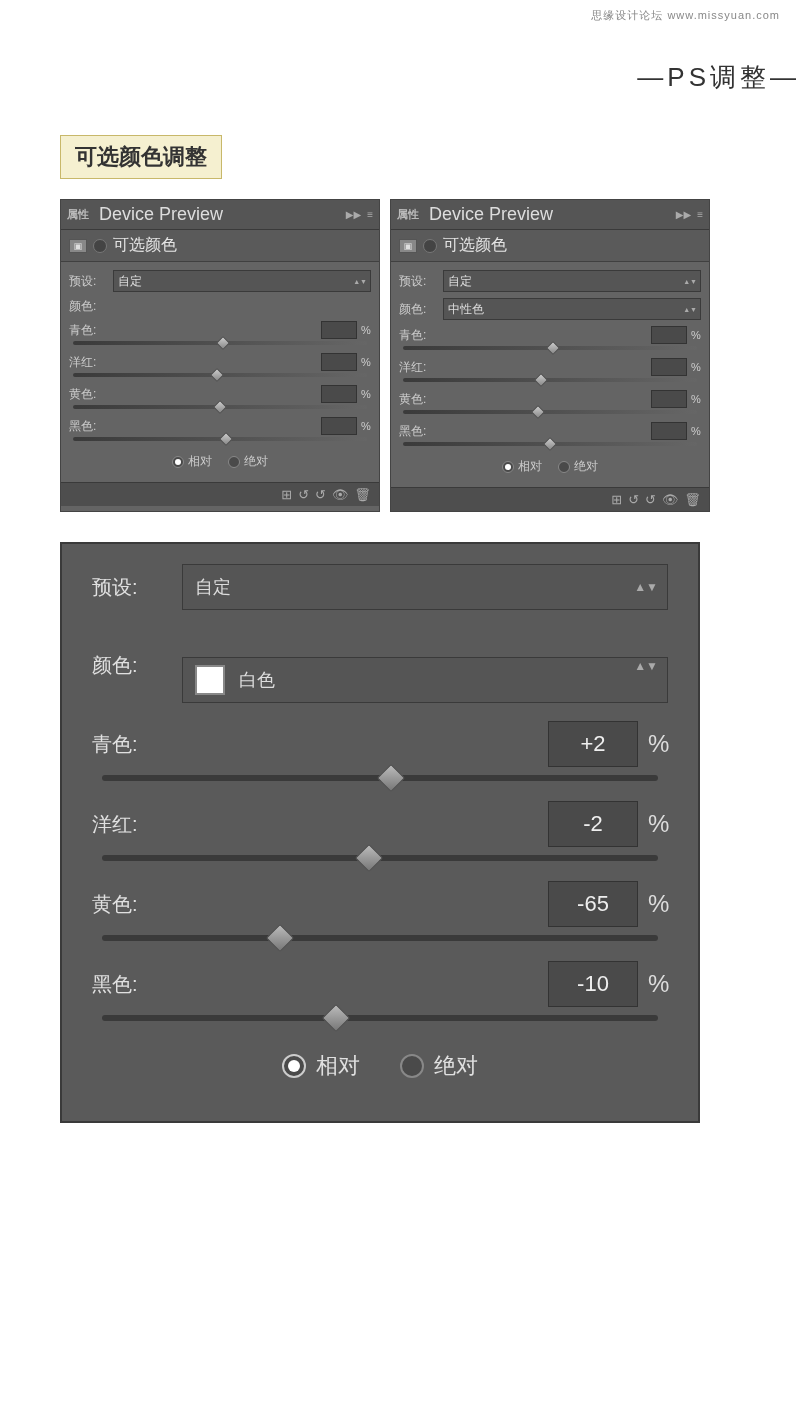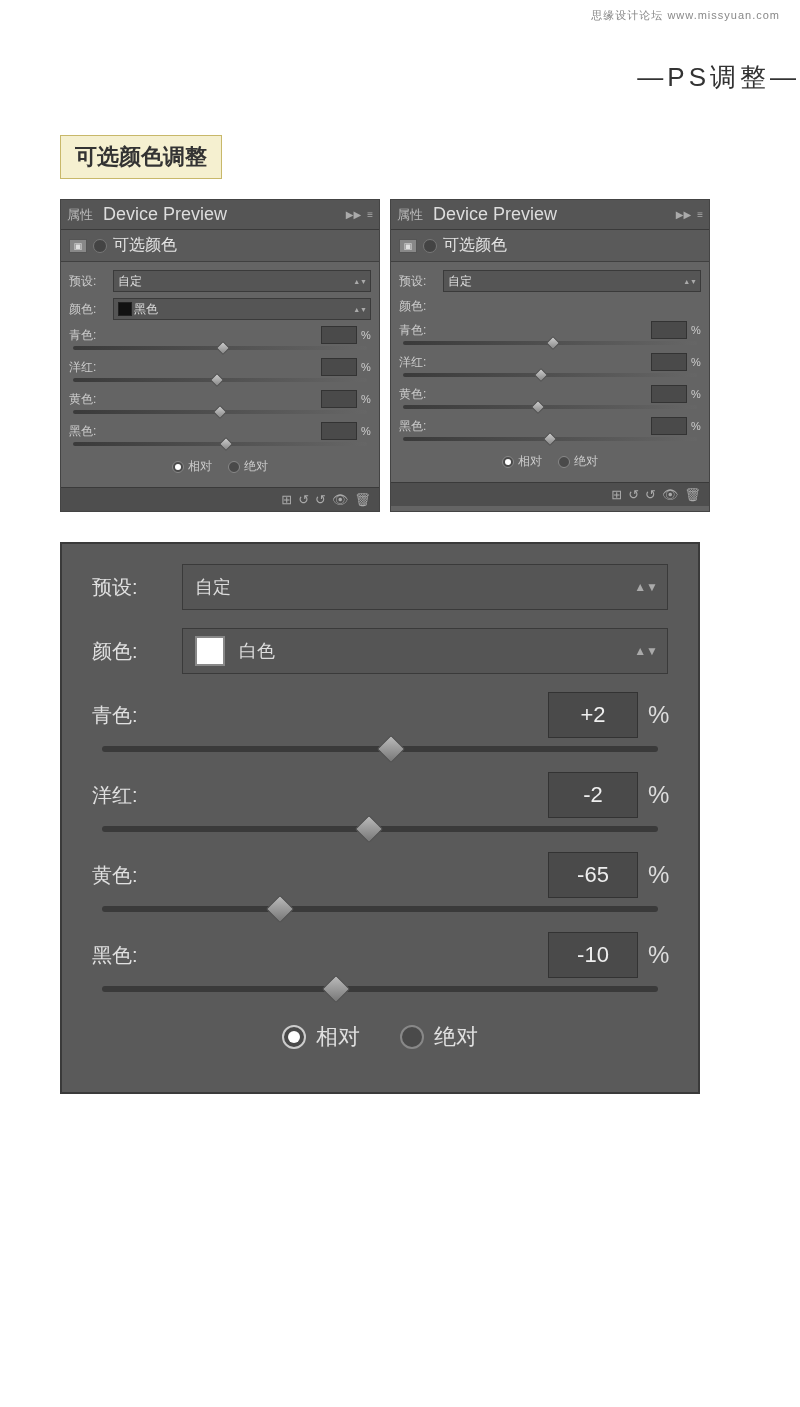--- a/index.html
+++ b/index.html
@@ -67,23 +67,24 @@
 
     .ps-panel-header {
       display: flex;
       align-items: center;
       background: #555;
       padding: 4px 6px;
       border-bottom: 1px solid #3a3a3a;
       gap: 6px;
     }
     .ps-panel-header-label {
-      font-size: 13px;
+      font-size: 11px;
       color: #bbb;
       margin-right: 4px;
+      font-weight: bold;
     }
     .ps-panel-header-title {
       font-size: 18px;
       color: #ddd;
       flex: 1;
     }
     .ps-panel-header-icon {
       font-size: 10px;
       color: #aaa;
       cursor: pointer;
@@ -456,26 +457,20 @@
 
       <div class="ps-row">
         <span class="ps-label">预设:</span>
         <div class="ps-select-wrapper">
           <div class="ps-select">自定</div>
         </div>
       </div>
 
       <div class="ps-row">
         <span class="ps-label">颜色:</span>
-        <div class="ps-select-wrapper" style="display:flex;align-items:center;">
-          <div class="ps-select" style="display:flex;align-items:center;flex:1;">
-            <span class="ps-color-preview" style="background:#111;"></span>
-            <span>黑色</span>
-          </div>
-        </div>
       </div>
 
       <div class="ps-slider-row">
         <span class="ps-slider-label">青色:</span>
         <input class="ps-slider-value" type="text" readonly="" style="">
         <span class="ps-percent">%</span>
       </div>
       <div class="ps-slider-track-row">
         <div class="ps-slider-track">
           <div class="ps-slider-thumb" style="left:calc(51% - 5px);"></div>
@@ -549,20 +544,23 @@
     </div>
     <div class="ps-panel-body">
       <div class="ps-row">
         <span class="ps-label">预设:</span>
         <div class="ps-select-wrapper">
           <div class="ps-select">自定</div>
         </div>
       </div>
       <div class="ps-row">
         <span class="ps-label">颜色:</span>
+        <div class="ps-select-wrapper">
+          <div class="ps-select">中性色</div>
+        </div>
       </div>
 
       <div class="ps-slider-row">
         <span class="ps-slider-label">青色:</span>
         <input class="ps-slider-value" type="text" readonly="" style="">
         <span class="ps-percent">%</span>
       </div>
       <div class="ps-slider-track-row">
         <div class="ps-slider-track">
           <div class="ps-slider-thumb" style="left:calc(51% - 5px);"></div>
@@ -632,21 +630,21 @@
       <div class="large-select-wrapper">
         <div class="large-select" style="display:flex;align-items:center;">
           <span>自定</span>
         </div>
       </div>
     </div>
 
     <div class="large-row">
       <span class="large-label">颜色:</span>
       <div class="large-select-wrapper">
-        <div class="large-select" style="display:flex;align-items:center;gap:8px;">
+        <div class="large-select" style="display:flex;align-items:center;gap:8px;margin-top:29px;">
           <span class="large-color-preview"></span>
           <span>白色</span>
         </div>
       </div>
     </div>
 
     <div class="large-slider-section">
       <div class="large-slider-row">
         <span class="large-slider-label">青色:</span>
         <div class="large-slider-value">+2</div>

